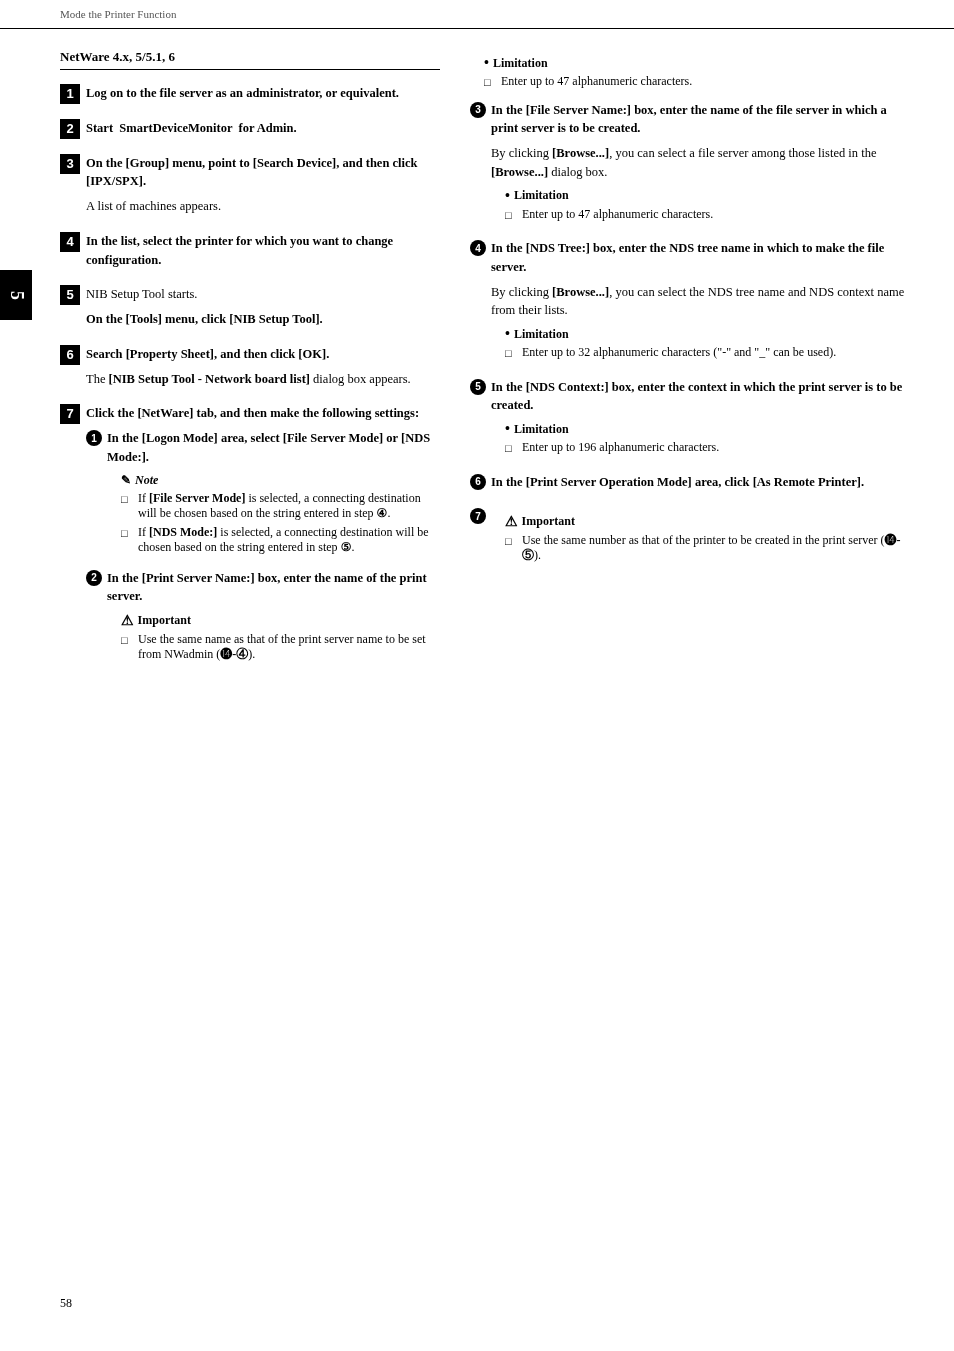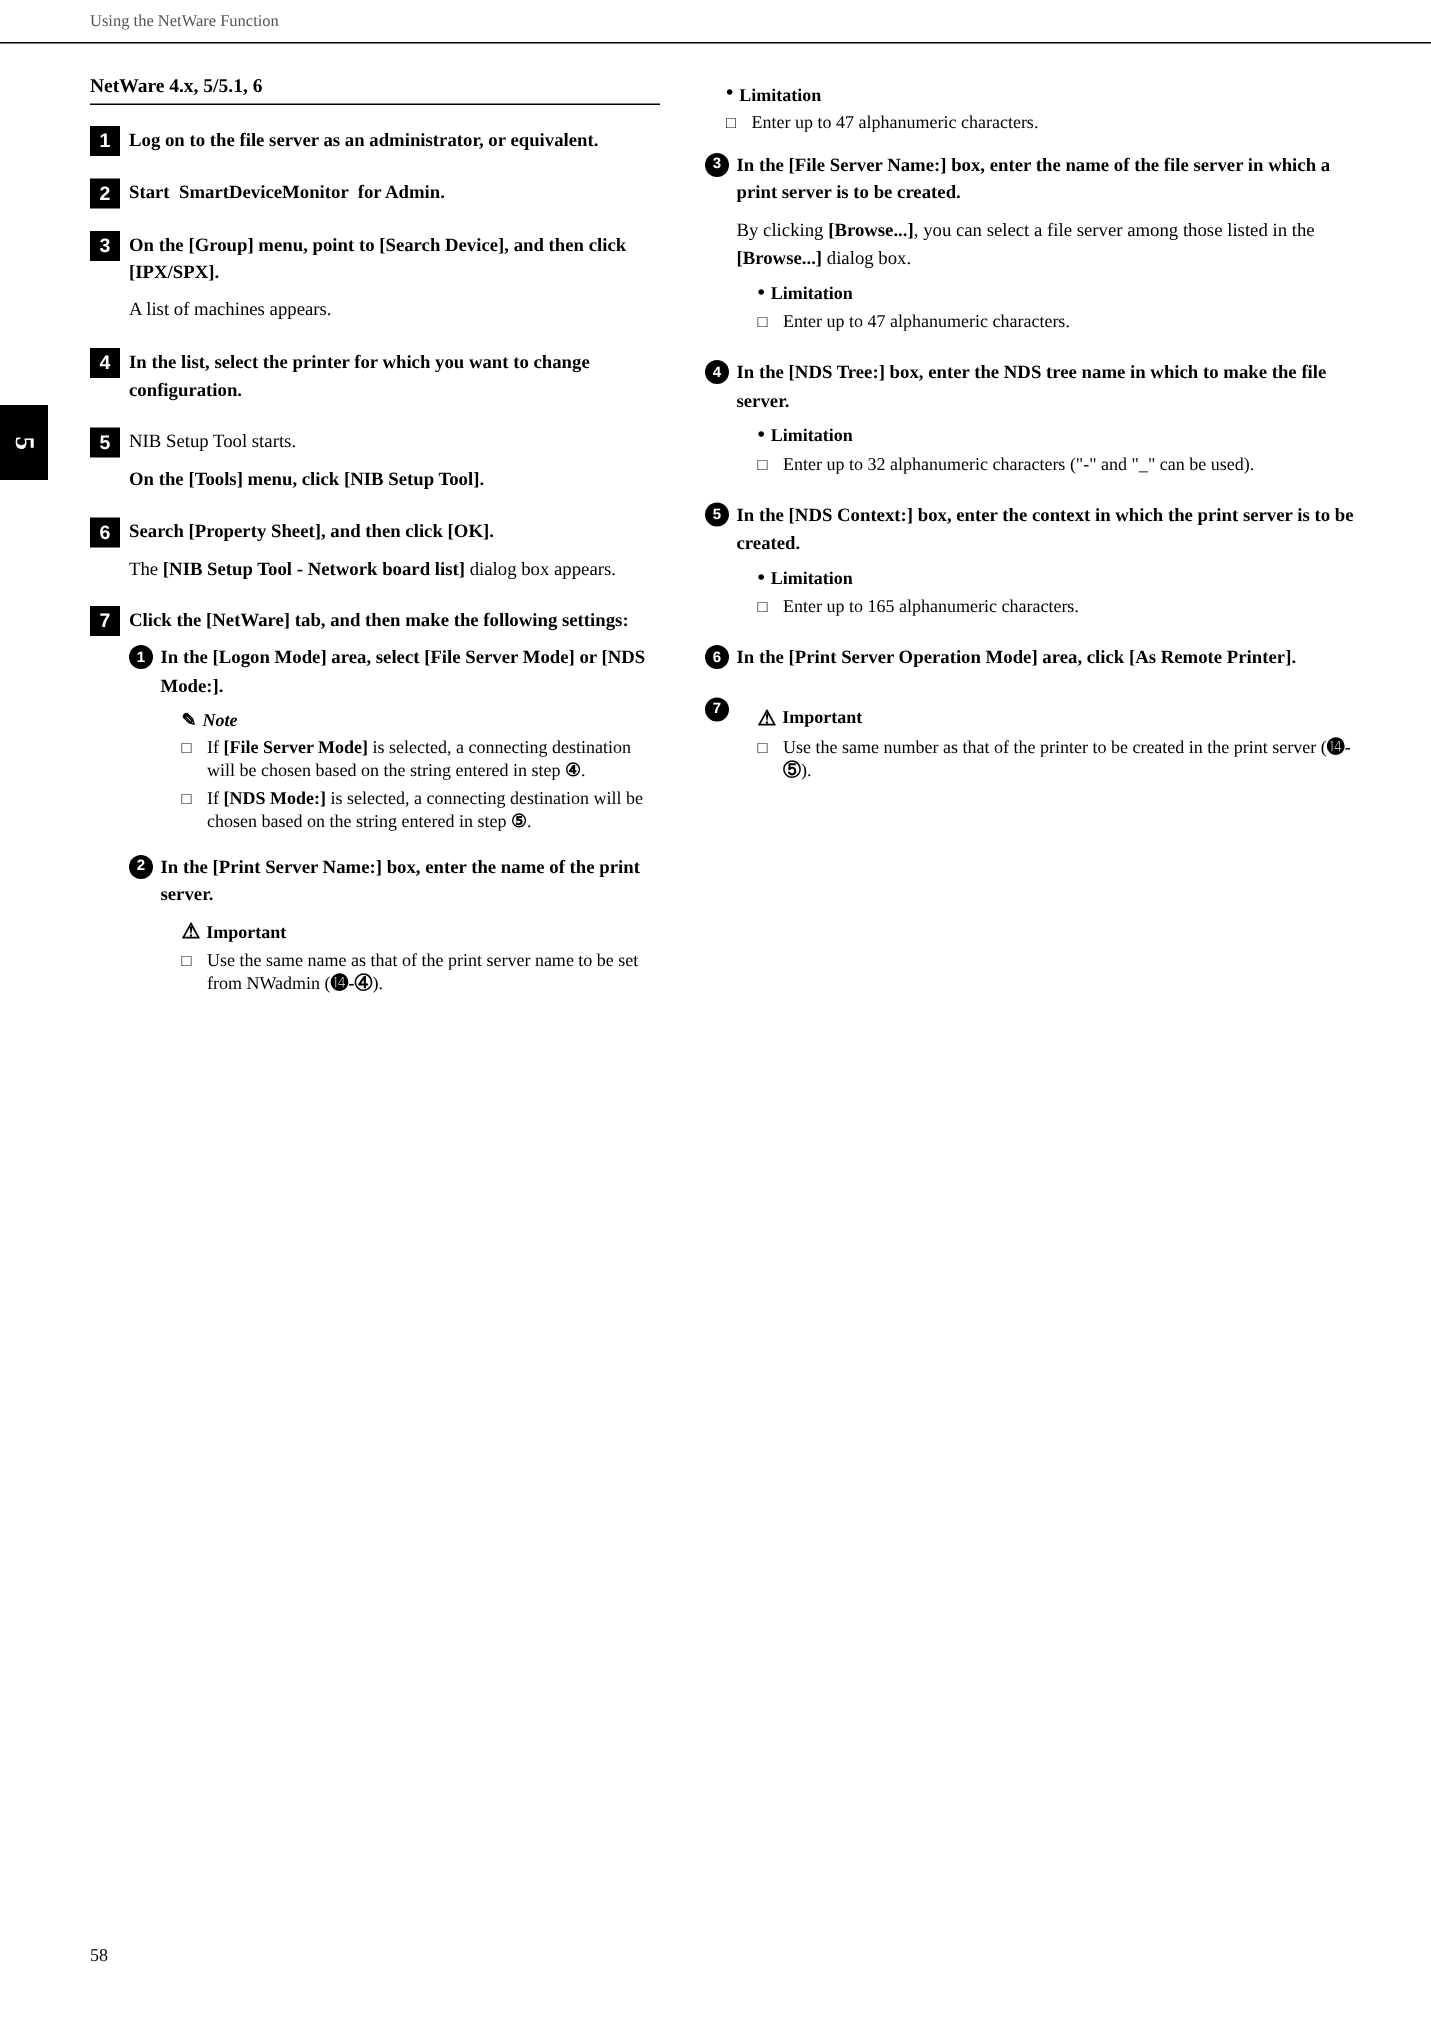--- a/index.html
+++ b/index.html
@@ -187,21 +187,21 @@
     .right-sub-content {
       flex: 1;
     }
   </style>
 </head>
 <body>
 
 <div class="page">
 
   <div class="header-bar">
-    <span>Using the NetWare Function</span>
+    <span>Mode the Printer Function</span>
   </div>
 
   <div class="chapter-tab">
     <span>5</span>
   </div>
 
   <div class="content">
 
     <div class="left-col">
 
@@ -336,20 +336,21 @@
               <span>Enter up to 47 alphanumeric characters.</span>
             </div>
           </div>
         </div>
       </div>
 
       <div class="right-sub-step">
         <span class="circle-num">4</span>
         <div class="right-sub-content">
           <div class="plain-text"><strong>In the [NDS Tree:] box, enter the NDS tree name in which to make the file server.</strong></div>
+          <div class="plain-text">By clicking <strong>[Browse...]</strong>, you can select the NDS tree name and NDS context name from their lists.</div>
           <div class="sub-note">
             <div class="limitation-header">
               <span class="limitation-icon">•</span>
               <strong>Limitation</strong>
             </div>
             <div class="checkbox-item">
               <span class="checkbox-icon">□</span>
               <span>Enter up to 32 alphanumeric characters ("-" and "_" can be used).</span>
             </div>
           </div>
@@ -360,21 +361,21 @@
         <span class="circle-num">5</span>
         <div class="right-sub-content">
           <div class="plain-text"><strong>In the [NDS Context:] box, enter the context in which the print server is to be created.</strong></div>
           <div class="sub-note">
             <div class="limitation-header">
               <span class="limitation-icon">•</span>
               <strong>Limitation</strong>
             </div>
             <div class="checkbox-item">
               <span class="checkbox-icon">□</span>
-              <span>Enter up to 165 alphanumeric characters.</span>
+              <span>Enter up to 196 alphanumeric characters.</span>
             </div>
           </div>
         </div>
       </div>
 
       <div class="right-sub-step">
         <span class="circle-num">6</span>
         <div class="right-sub-content">
           <div class="plain-text"><strong>In the [Print Server Operation Mode] area, click [As Remote Printer].</strong></div>
         </div>

